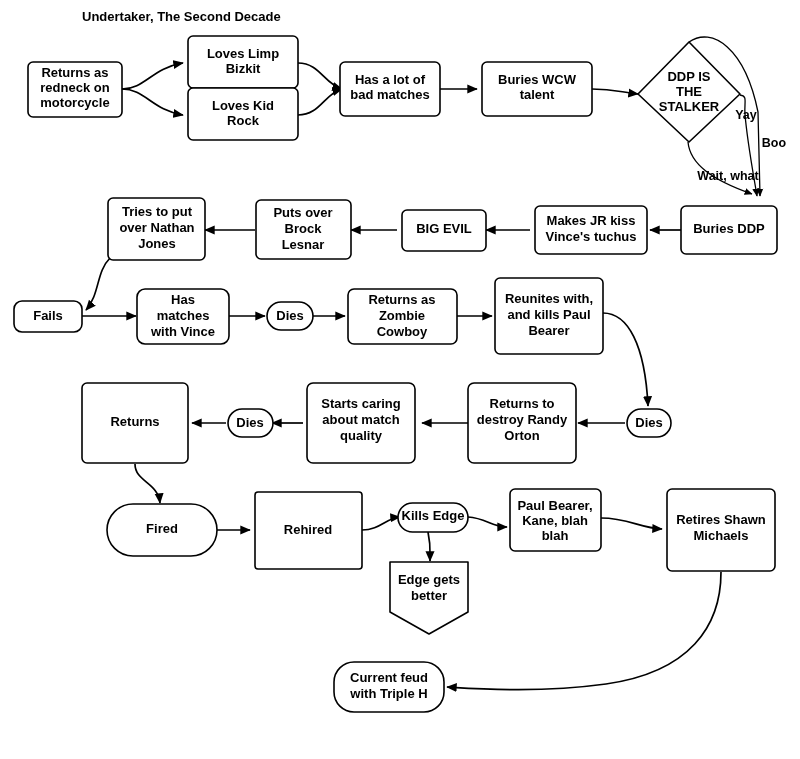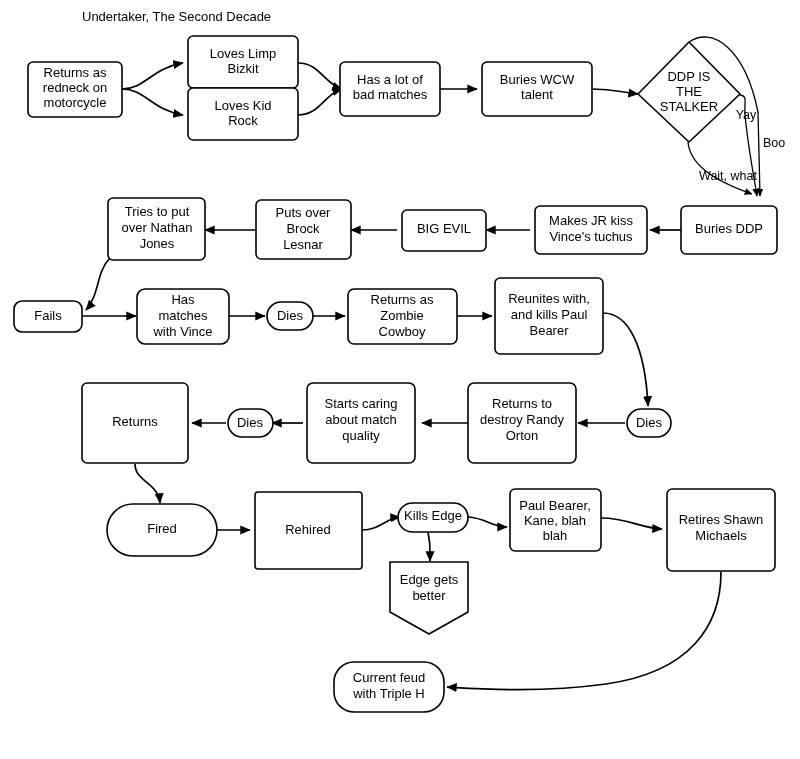--- a/index.html
+++ b/index.html
@@ -10,20 +10,21 @@
   body {
     width: 800px;
     height: 759px;
     font-family: "Liberation Sans", sans-serif;
     overflow: hidden;
   }
   #chart-root {
     position: relative;
     width: 800px;
     height: 585px;
+    font-weight: bold;
   }
   svg.flow {
     display: block;
     width: 800px;
     height: 759px;
   }
   .shape {
     fill: #ffffff;
     stroke: #000000;
     stroke-width: 1.6;

